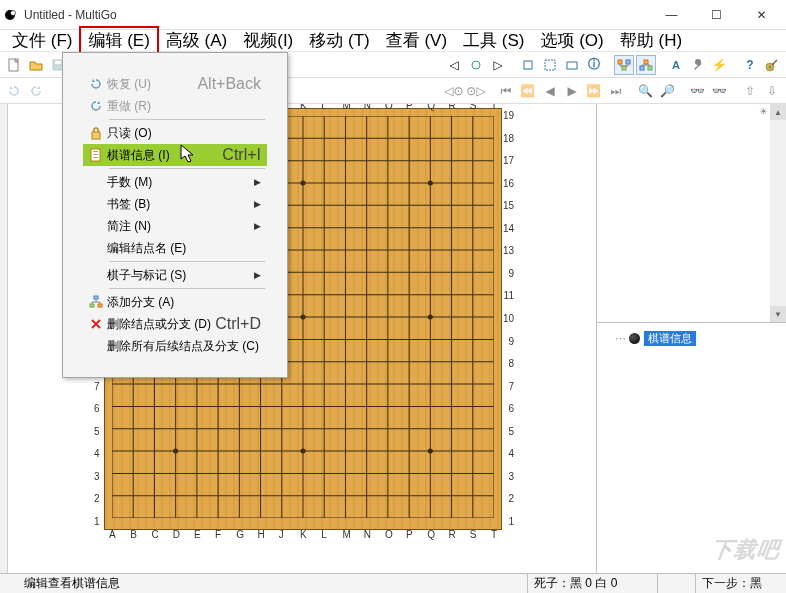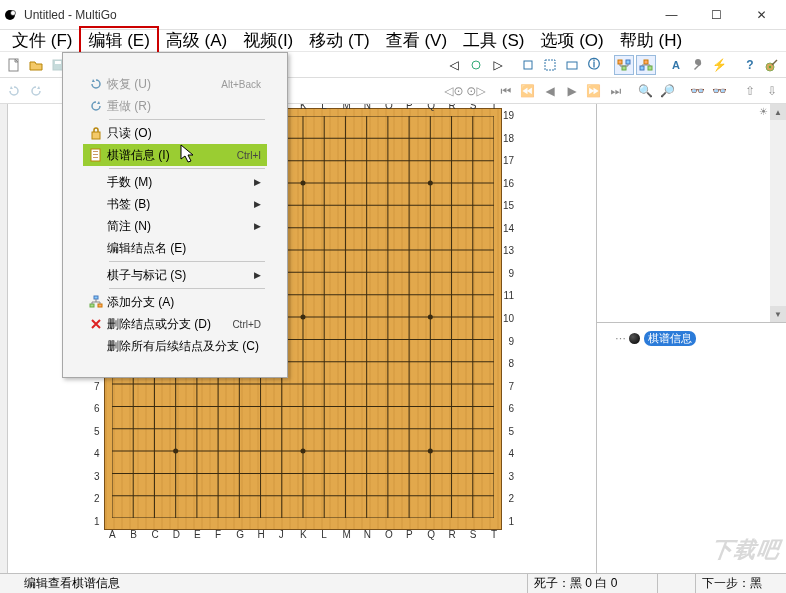--- a/index.html
+++ b/index.html
@@ -20,31 +20,31 @@
 .boardarea { flex:1; background:#fff; position:relative; overflow:hidden; }
 .rightpanel { width:190px; border-left:1px solid #c0c0c0; display:flex; flex-direction:column; }
 .rightpanel .toppane { flex:1; background:#fff; border-bottom:1px solid #c0c0c0; position:relative; }
 .rightpanel .scrollbar-v { position:absolute; right:0; top:0; bottom:0; width:16px; background:#f0f0f0; }
 .rightpanel .scrollbar-v .up, .rightpanel .scrollbar-v .down { height:16px; background:#e0e0e0; display:flex;align-items:center;justify-content:center;font-size:8px;color:#666; }
 .rightpanel .scrollbar-v .down { position:absolute; bottom:0; left:0; right:0; }
 .rightpanel .botpane { height:250px; background:#fff; position:relative; }
 .tree-node { position:absolute; top:8px; left:18px; display:flex; align-items:center; gap:4px; }
 .tree-node .dotline { color:#888; font-size:11px; letter-spacing:-1px;}
 .tree-node .black-stone-ico { width:11px;height:11px;border-radius:50%;background:radial-gradient(circle at 35% 35%,#555,#000);display:inline-block; }
-.tree-node .label { background:#2b7bd9; color:#fff; padding:0 4px; font-size:11px;border-radius:7px; }
+.tree-node .label { background:#2b7bd9; color:#fff; padding:0 4px; font-size:11px; }
 .statusbar { height:20px; border-top:1px solid #c0c0c0; display:flex; align-items:center; font-size:12px; background:#f4f4f4; }
 .statusbar .cell { padding:0 6px; border-right:1px solid #c0c0c0; height:100%; display:flex;align-items:center; overflow:hidden;white-space:nowrap; }
 .statusbar .cell.flex { flex:1;padding-left:24px; }
 
 
 .dropdown { position:absolute; top:52px; left:62px; width:226px; background:#f4f4f4; border:1px solid #a7a7a7; box-shadow:2px 2px 4px rgba(0,0,0,0.25); z-index:50; padding:20px; }
 .dropdown .row { height:22px; display:flex; align-items:center; padding:0 6px 0 2px; position:relative; }
 .dropdown .row .ico { width:22px; display:flex;align-items:center;justify-content:center; }
 .dropdown .row .lbl { flex:1; font-size:12px; }
-.dropdown .row .accel { font-size:10px; color:#444; }
+.dropdown .row .accel { font-size:16px; color:#444; }
 .dropdown .row .arrow { width:10px; text-align:right; font-size:9px; color:#333; }
 .dropdown .row.disabled .lbl, .dropdown .row.disabled .accel { color:#9a9a9a; }
 .dropdown .row.hl { background:#9acd32; }
 .dropdown .msep { height:1px; background:#c8c8c8; margin:2px 2px 2px 26px; }
 .cursor { position:absolute; top:144px; left:180px; z-index:60; pointer-events:none; }
 
 
 .board-wrap { position:absolute; top:4px; left:72px; width:434px; height:434px; }
 .board-bg { position:absolute; inset:0 12px 12px 24px; background:#e2a84c; background-image:repeating-linear-gradient(90deg, rgba(160,100,20,.12) 0 2px, transparent 2px 8px); border:1px solid #7a5018; }
 .board-grid { position:absolute; top:8px; left:32px; right:20px; bottom:20px; }

